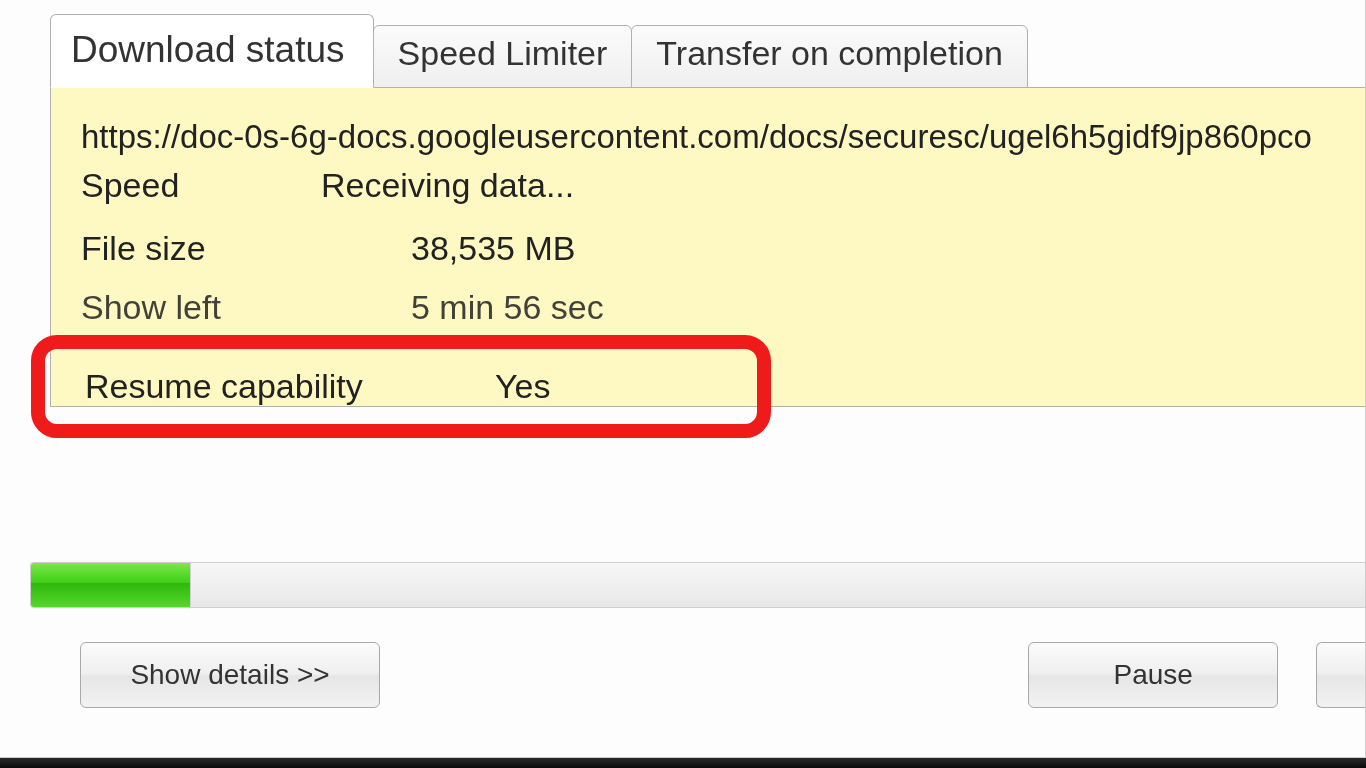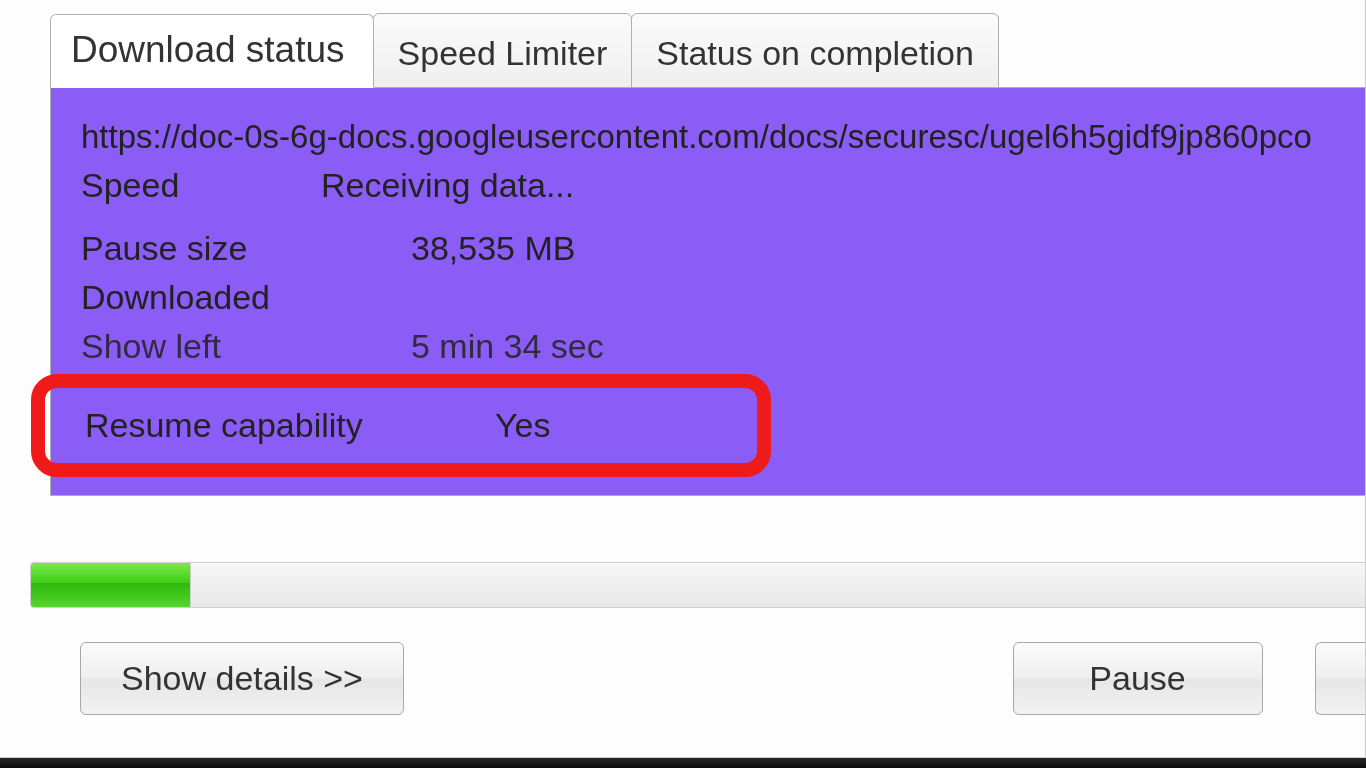--- a/index.html
+++ b/index.html
@@ -30,45 +30,45 @@
     position: absolute;
     top: 18px;
     left: 50px;
     display: flex;
     align-items: flex-end;
     height: 70px;
   }
   .tab {
     font-size: 34px;
     color: #333;
-    padding: 20px 24px 14px 24px;
+    padding: 8px 24px 14px 24px;
     border: 1px solid #b0b0b0;
     border-top-left-radius: 6px;
     border-top-right-radius: 6px;
     background: linear-gradient(to bottom, #fbfbfb, #efefef);
     margin-right: -1px;
     cursor: pointer;
     position: relative;
   }
   .tab.active {
     background: #ffffff;
     border-bottom: 1px solid #ffffff;
     z-index: 2;
     font-size: 37px;
     padding: 14px 28px 16px 20px;
   }
   .tab-panel {
     position: absolute;
     top: 87px;
     left: 50px;
     right: 0;
-    height: 409px;
+    height: 320px;
     border: 1px solid #b0b0b0;
     border-right: none;
-    background: #8b5cf6;
+    background: #fef9c3;
     z-index: 1;
   }
   .panel-inner {
     padding: 30px 30px 10px 30px;
     font-size: 34px;
     color: #2b2b2b;
   }
   .url {
     white-space: nowrap;
     overflow: hidden;
@@ -120,40 +120,40 @@
   .button-row {
     position: absolute;
     top: 642px;
     left: 80px;
     right: 0;
     display: flex;
     justify-content: space-between;
     align-items: center;
   }
   .btn {
-    font-size: 34px;
+    font-size: 28px;
     color: #333;
     padding: 16px 40px;
     border: 1px solid #a8a8a8;
     border-radius: 6px;
     background: linear-gradient(to bottom, #fbfbfb 0%, #efefef 48%, #e6e6e6 52%, #f2f2f2 100%);
     cursor: pointer;
     min-width: 250px;
     text-align: center;
   }
   .btn.details { min-width: 300px; }
   .btn.half {
     border-top-right-radius: 0;
     border-bottom-right-radius: 0;
     border-right: none;
     min-width: 40px;
     padding-right: 0;
     overflow: hidden;
   }
-  .right-btns { display: flex; gap: 52px; align-items: center; }
+  .right-btns { display: flex; gap: 38px; align-items: center; }
   
   .watermark {
     position: absolute;
     top: 362px;
     left: 612px;
     background: #9a9a9a;
     color: #ffffff;
     font-size: 22px;
     letter-spacing: 3px;
     padding: 6px 14px;
@@ -180,48 +180,47 @@
   }
 </style>
 </head>
 <body>
 
 <div class="window">
 
   <div class="tab-row">
     <div class="tab active">Download status</div>
     <div class="tab">Speed Limiter</div>
-    <div class="tab">Status on completion</div>
+    <div class="tab">Transfer on completion</div>
   </div>
 
   <div class="tab-panel">
     <div class="panel-inner">
 
       <div class="url">https://doc-0s-6g-docs.googleusercontent.com/docs/securesc/ugel6h5gidf9jp860pco</div>
 
       <div class="row status-row">
         <div class="label">Speed</div>
         <div class="value status-value">Receiving data...</div>
       </div>
 
       <div style="height:14px"></div>
 
       <div class="row">
-        <div class="label">Pause size</div>
+        <div class="label">File size</div>
         <div class="value">38,535 MB</div>
       </div>
 
       <div class="row">
-        <div class="label">Downloaded</div>
       </div>
 
 
       <div class="row" style="opacity:0.85">
         <div class="label">Show left</div>
-        <div class="value">5 min 34 sec</div>
+        <div class="value">5 min 56 sec</div>
       </div>
 
       <div class="highlight-box">
         <div class="row">
           <div class="label">Resume capability</div>
           <div class="value">Yes</div>
         </div>
       </div>
 
     </div>

